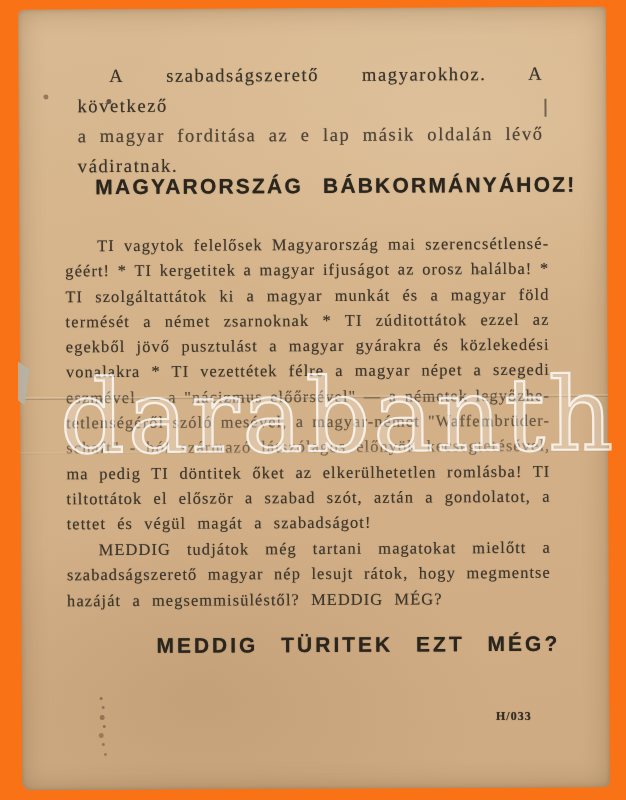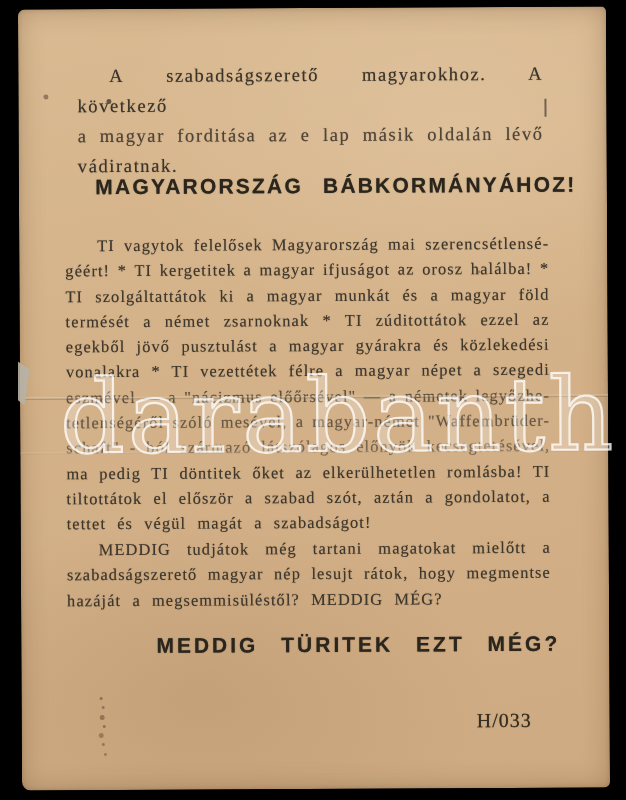--- a/index.html
+++ b/index.html
@@ -2,21 +2,21 @@
 <html><head>
 <meta charset="utf-8">
 <style>
   html, body { margin: 0; padding: 0; }
   body {
     width: 626px; height: 800px; overflow: hidden;
     font-family: "Liberation Serif", "DejaVu Serif", serif;
   }
   .stage {
     position: relative; width: 626px; height: 800px;
-    background: #000000;
+    background: #f97316;
   }
   .paper {
     position: absolute; left: 20px; top: 8px; width: 588px; height: 781px;
     background:
       radial-gradient(ellipse 420px 260px at 30% 88%, rgba(120,85,50,0.14), rgba(120,85,50,0) 70%),
       radial-gradient(ellipse 500px 300px at 75% 15%, rgba(255,240,215,0.18), rgba(255,240,215,0) 70%),
       linear-gradient(168deg, #d9ba92 0%, #d5b38a 38%, #d1ae85 72%, #cdaa81 100%);
     border-radius: 7px 5px 6px 9px;
     transform: rotate(-0.3deg);
     box-shadow: inset 0 0 26px rgba(80,52,24,0.28), inset 0 0 4px rgba(70,45,20,0.25);
@@ -47,21 +47,21 @@
   }
   .para1 { top: 224px; }
   .para2 { top: 528px; }
   
   .para1 .tline:nth-child(7) { opacity: 0.8; }
   .para1 .tline:nth-child(8) { opacity: 0.72; }
   .para1 .tline:nth-child(9) { opacity: 0.62; }
   .intro .tline:nth-child(2) { opacity: 0.88; }
   .code {
     position: absolute; right: 78px; top: 702px;
-    font-size: 20px; font-weight: normal; color: #332d22;
+    font-size: 12px; font-weight: bold; color: #332d22;
     letter-spacing: 1px; text-shadow: 0 0 1px rgba(51,45,34,0.7);
   }
   
   .watermark {
     position: absolute; left: 40px; right: 20px; top: 356px; height: 112px;
     text-align: center; font-family: "DejaVu Serif", serif;
     font-size: 101px; line-height: 104px; font-weight: normal;
     letter-spacing: 3px; color: transparent;
     -webkit-text-stroke: 2.2px rgba(255,255,255,0.78);
     text-shadow: 0 0 1px rgba(255,255,255,0.25);

